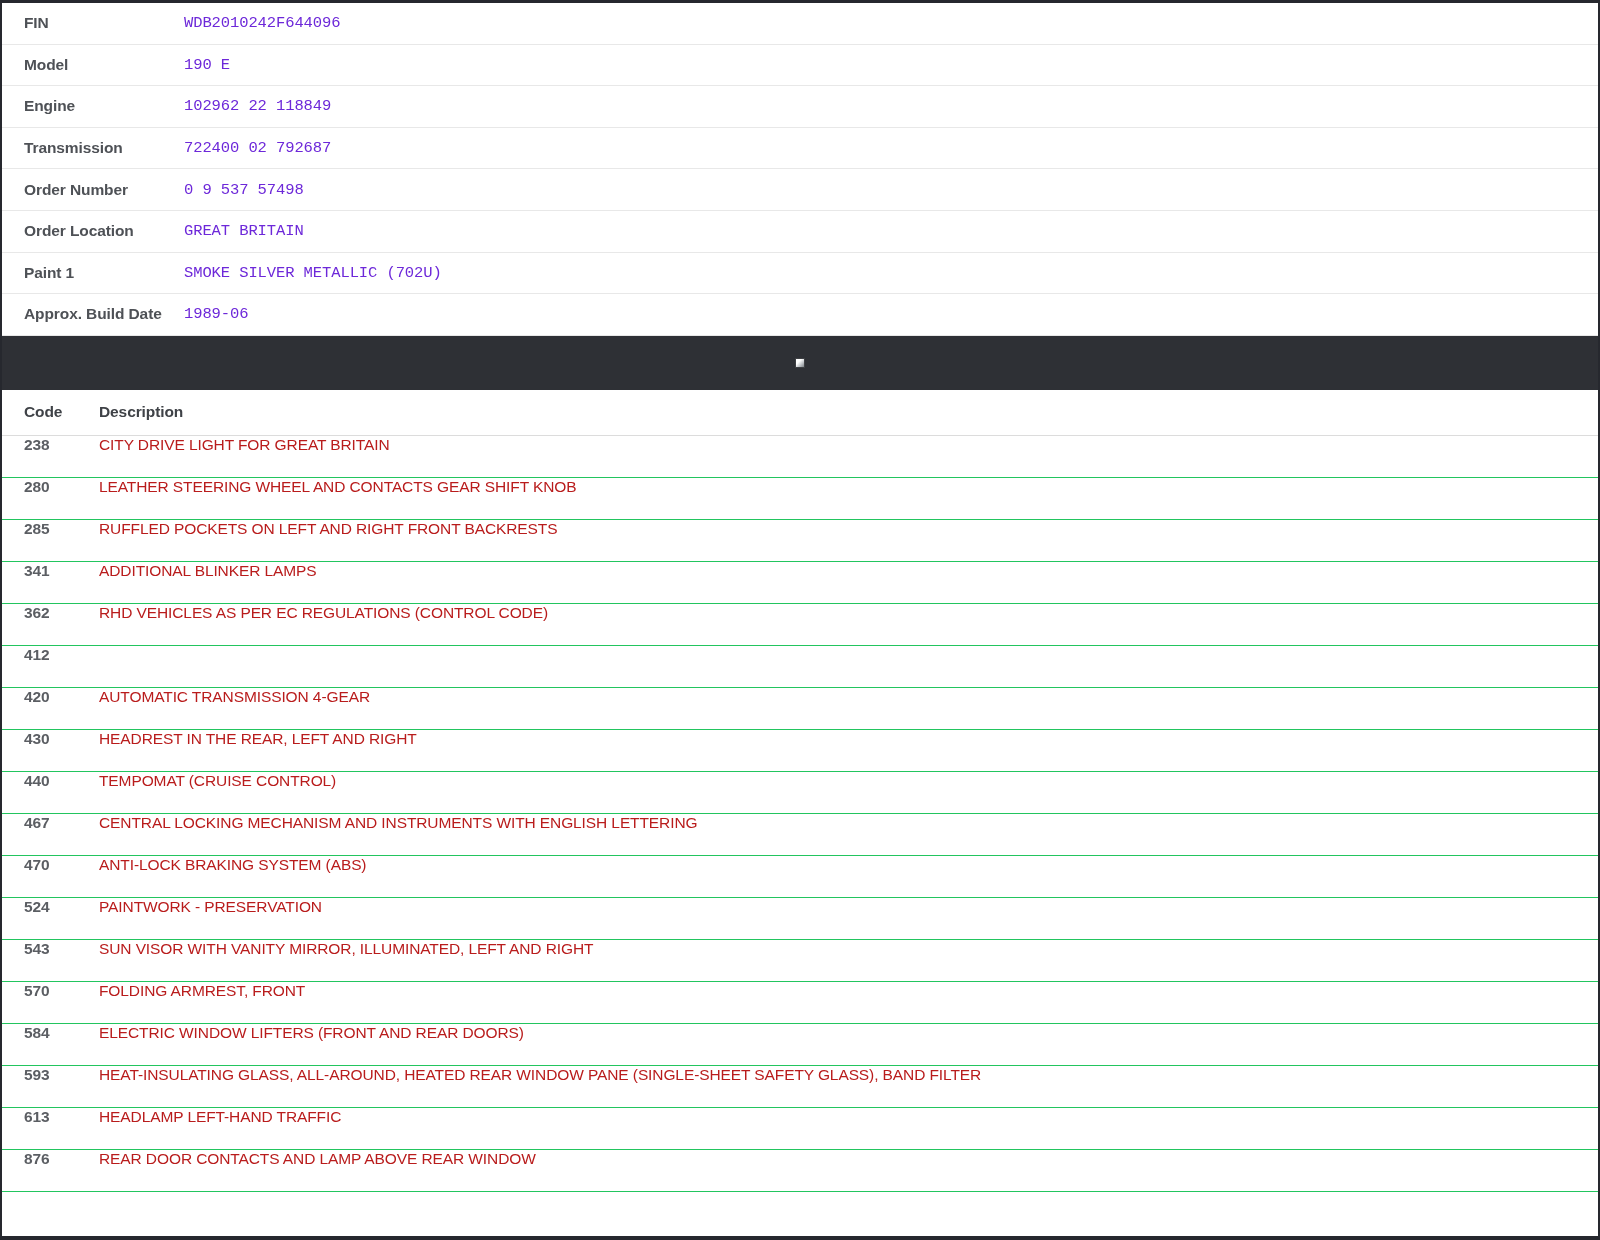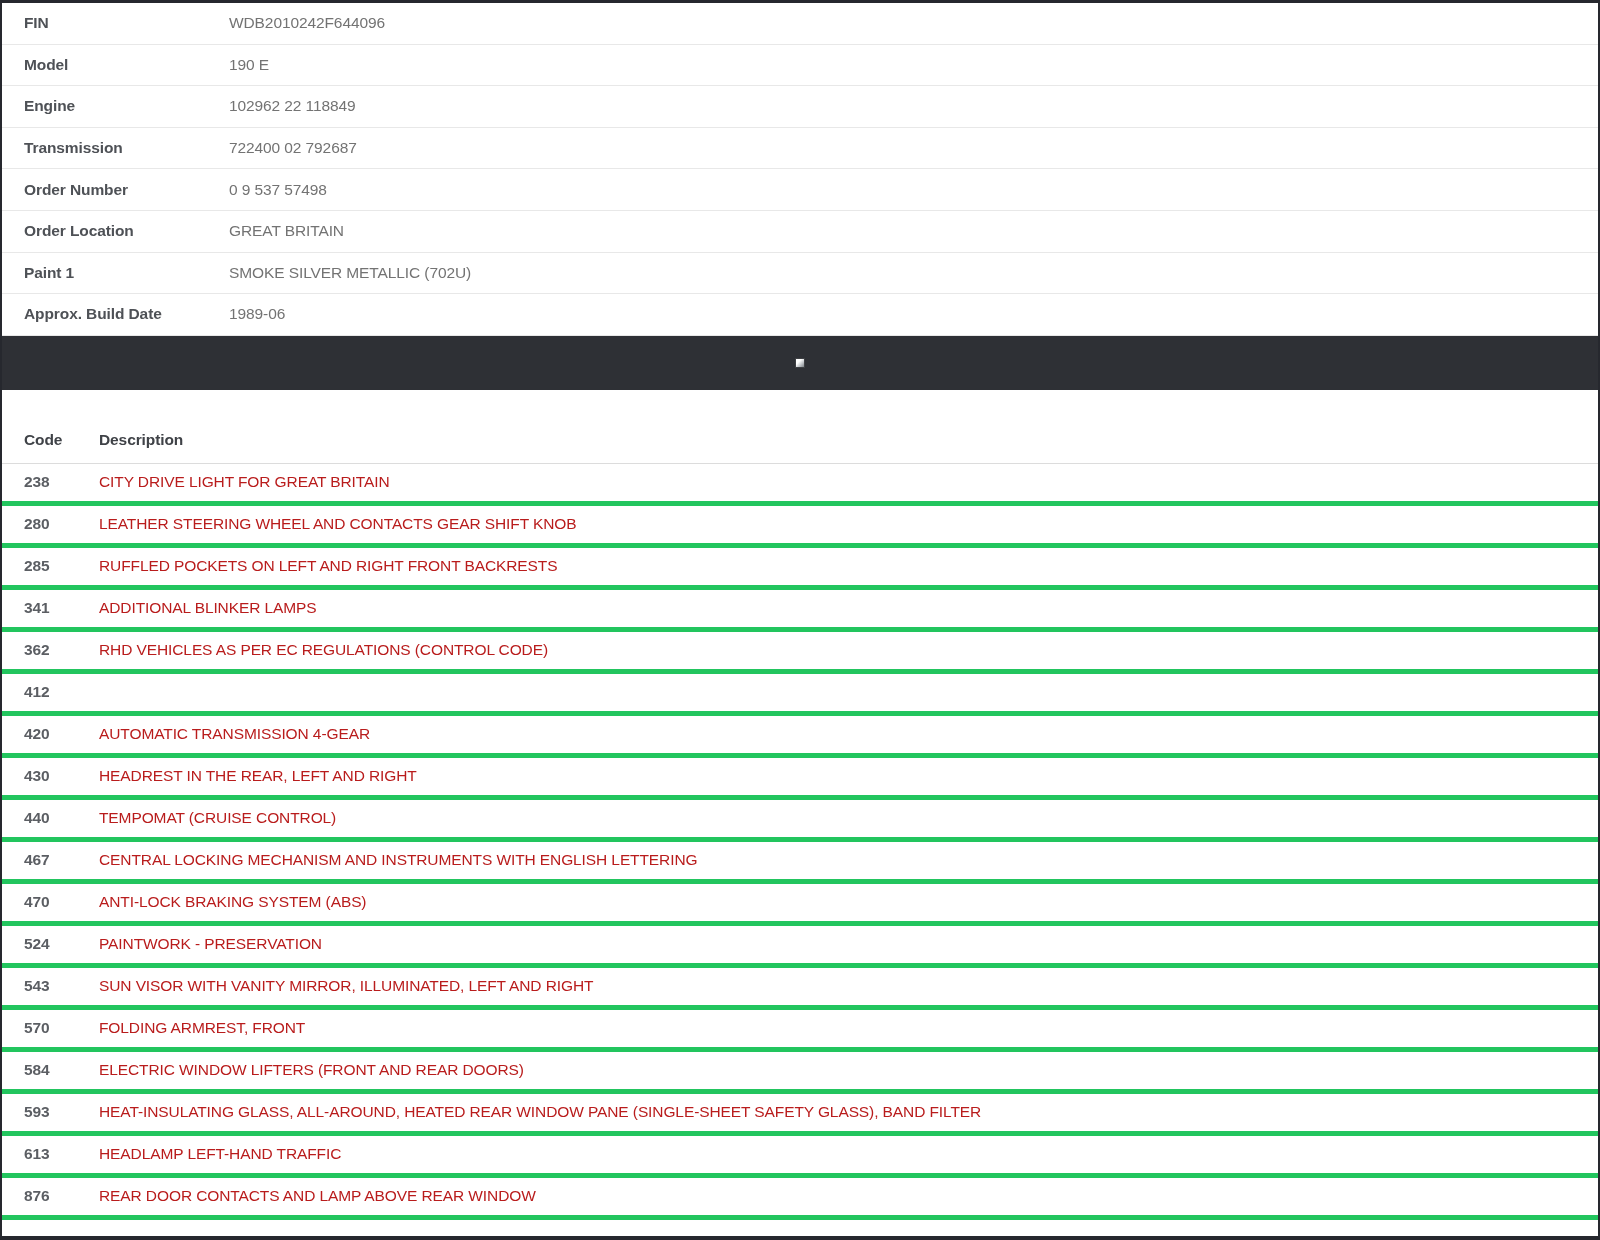--- a/index.html
+++ b/index.html
@@ -18,32 +18,32 @@
     color: #202225;
   }
 
   
   .info-table { width: 100%; }
   .info-row {
     display: flex;
     align-items: center;
     height: 41.6px;
     border-bottom: 1px solid #e8e8e8;
-    gap: 45px;
   }
   .info-label {
     width: 182px;
     padding-left: 22px;
     flex: none;
     font-weight: 700;
     color: #4e5156;
   }
   .info-value {
     flex: 1;
-    color: #737373;
+    color: #6d28d9;
+    font-family: Liberation Mono, monospace;
   }
 
   
   .dark-banner {
     height: 54px;
     background: #2e3035;
     display: flex;
     align-items: center;
     justify-content: center;
   }
@@ -55,27 +55,26 @@
   }
 
   
   .codes-header {
     display: flex;
     align-items: center;
     height: 46px;
     border-bottom: 1px solid #dcdcdc;
     font-weight: 700;
     color: #3f4247;
-    margin-top: 28px;
   }
   .code-row {
     display: flex;
-    align-items: center;
+    align-items: flex-start;
     height: 42px;
-    border-bottom: 5px solid #22c55e;
+    border-bottom: 1px solid #22c55e;
   }
   .code-col {
     width: 97px;
     padding-left: 22px;
     flex: none;
   }
   .desc-col { flex: 1; }
   .code-val {
     font-weight: 700;
     color: #5b5e63;

